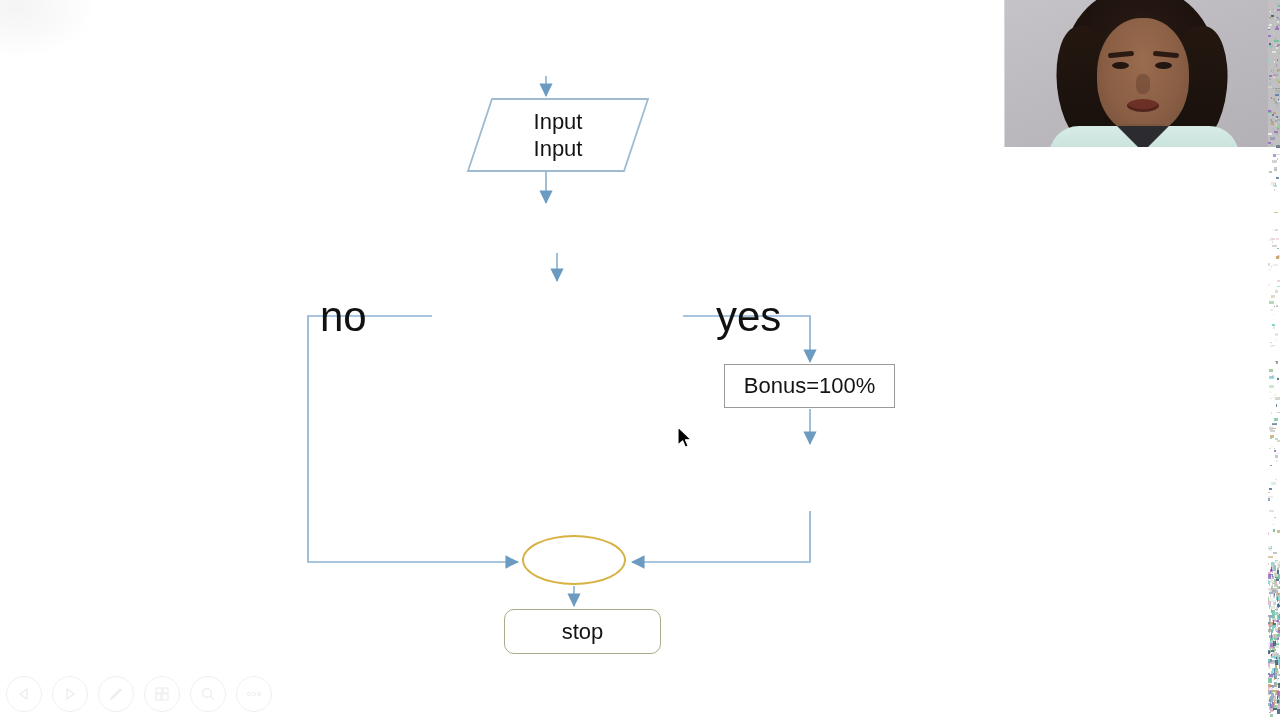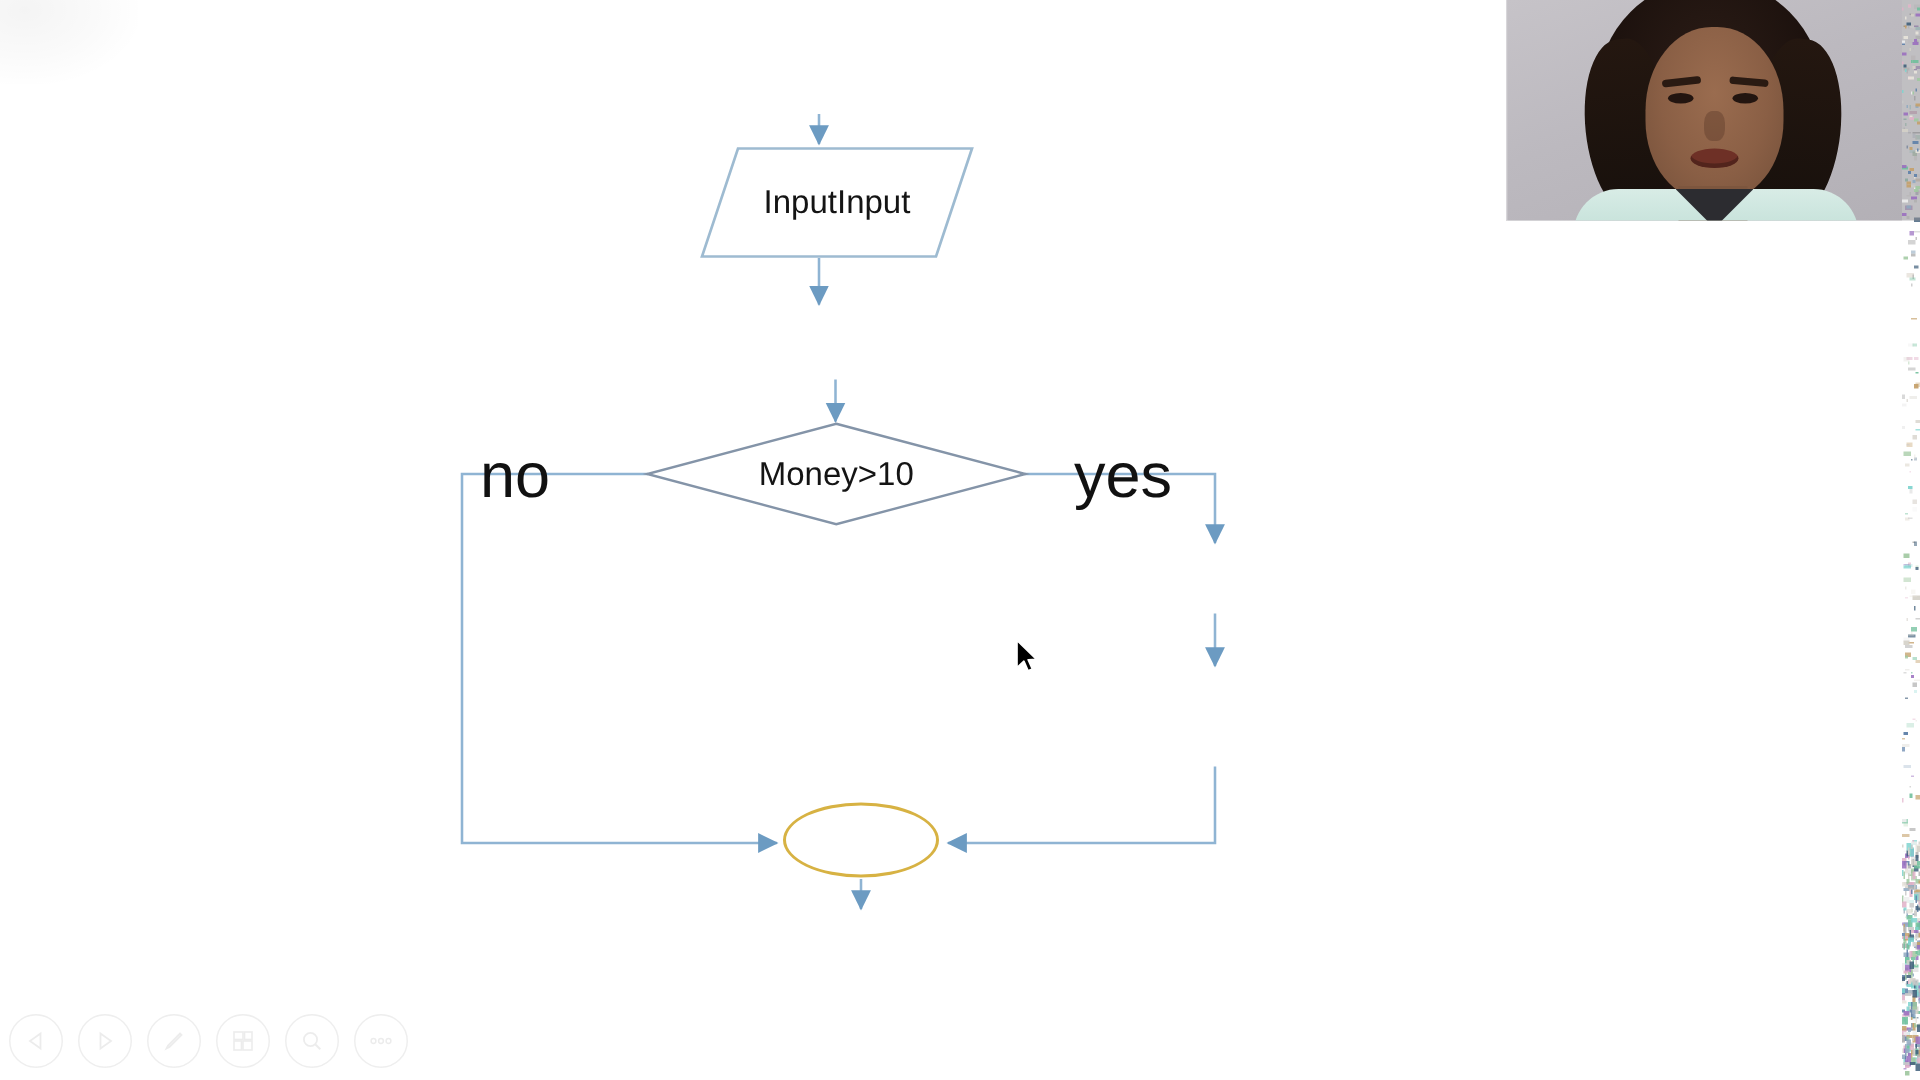--- a/index.html
+++ b/index.html
@@ -26,21 +26,21 @@
   .n-start{left:471px;top:28px;width:184px;height:48px;border:2px solid #111111;border-radius:10px;font-size:22px;}
   .n-stop{left:504px;top:609px;width:157px;height:45px;border:1.6px solid #A3AE8B;border-radius:10px;font-size:22px;}
 
   .n-process{left:388px;top:205px;width:319px;height:47px;border:1.6px solid #C18A4E;font-size:22px;}
   .n-bonus{left:724px;top:364px;width:171px;height:44px;border:1.6px solid #9A9A9A;font-size:22px;}
 
   
   .shapewrap{position:absolute;}
   .shapewrap svg{display:block;overflow:visible;}
   .shapewrap .cap{position:absolute;left:0;top:0;width:100%;height:100%;
-    display:flex;align-items:center;justify-content:center;flex-direction:row;
+    display:flex;align-items:center;justify-content:center;flex-direction:column;
     font-size:22px;color:#141414;line-height:1.25;}
 
   .w-input{left:466px;top:97px;width:184px;height:76px;}
   .w-print{left:720px;top:445px;width:166px;height:68px;}
 
   
   .n-ellipse{left:522px;top:535px;width:104px;height:50px;border:2px solid #D7B243;border-radius:50%;background:#fff;}
 
   
   .branch-label{position:absolute;font-size:42px;color:#111;letter-spacing:0px;background:transparent;}
@@ -130,38 +130,36 @@
     <svg width="184" height="76" viewBox="0 0 184 76" xmlns="http://www.w3.org/2000/svg">
       <polygon points="26,2 182,2 158,74 2,74" fill="#ffffff" stroke="#9EBBD1" stroke-width="1.8"></polygon>
     </svg>
     <div class="cap">
       <span>Input</span>
       <span>Input</span>
     </div>
   </div>
 
 
-  <div class="shapewrap" style="left:430px;top:281px;width:255px;height:70px;">
-    <svg width="255" height="70" viewBox="0 0 255 70" xmlns="http://www.w3.org/2000/svg">
-      <polygon points="127.5,1.5 253.5,35 127.5,68.5 1.5,35" fill="#ffffff" stroke="#8494A8" stroke-width="1.6"></polygon>
-    </svg>
-    <div class="cap">
-      <span>Money&gt;10</span>
-    </div>
-  </div>
 
   <div class="branch-label lbl-no">no</div>
   <div class="branch-label lbl-yes">yes</div>
 
+  <div class="node n-bonus" style="border-color: rgb(154, 154, 154);">
+    <span>Bonus=100%</span>
+  </div>
 
 
   <div class="node n-ellipse" style="border-color: rgb(215, 178, 67);">
     <span></span>
   </div>
 
+  <div class="node n-stop" style="border-color: rgb(163, 174, 139);">
+    <span>stop</span>
+  </div>
 
   <div class="webcam">
     <div class="wc-bg"></div>
     <div class="wc-hair"></div>
     <div class="wc-hair-l"></div>
     <div class="wc-hair-r"></div>
     <div class="wc-face"></div>
     <div class="wc-brow l"></div>
     <div class="wc-brow r"></div>
     <div class="wc-eye l"></div>

